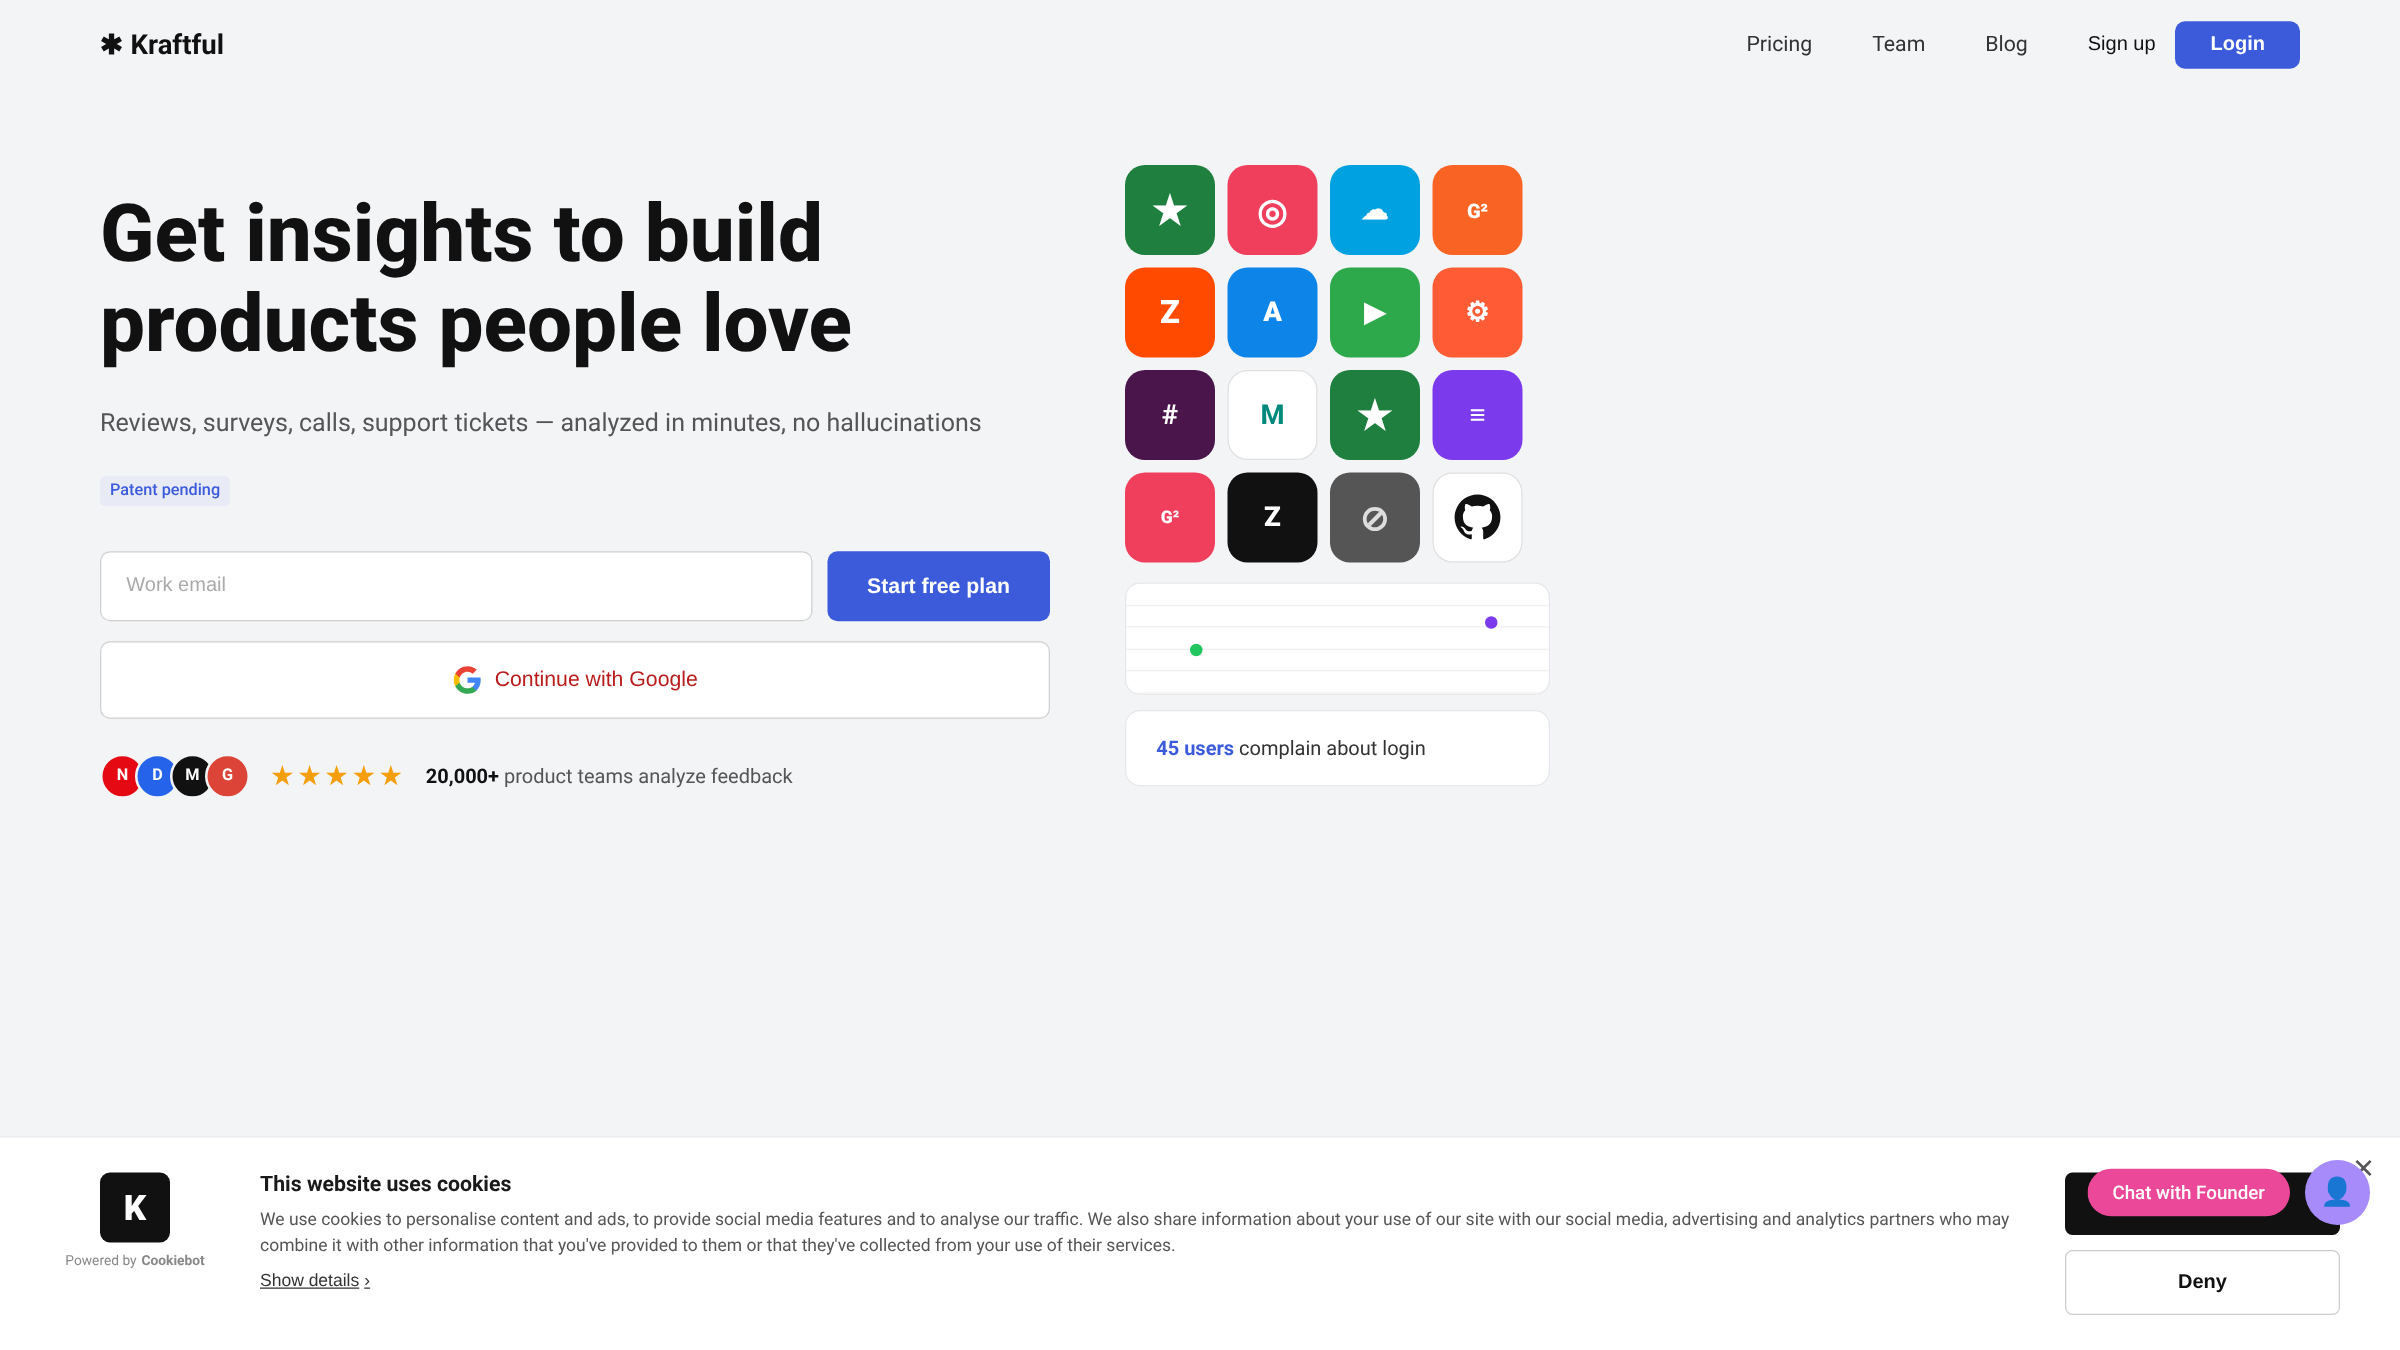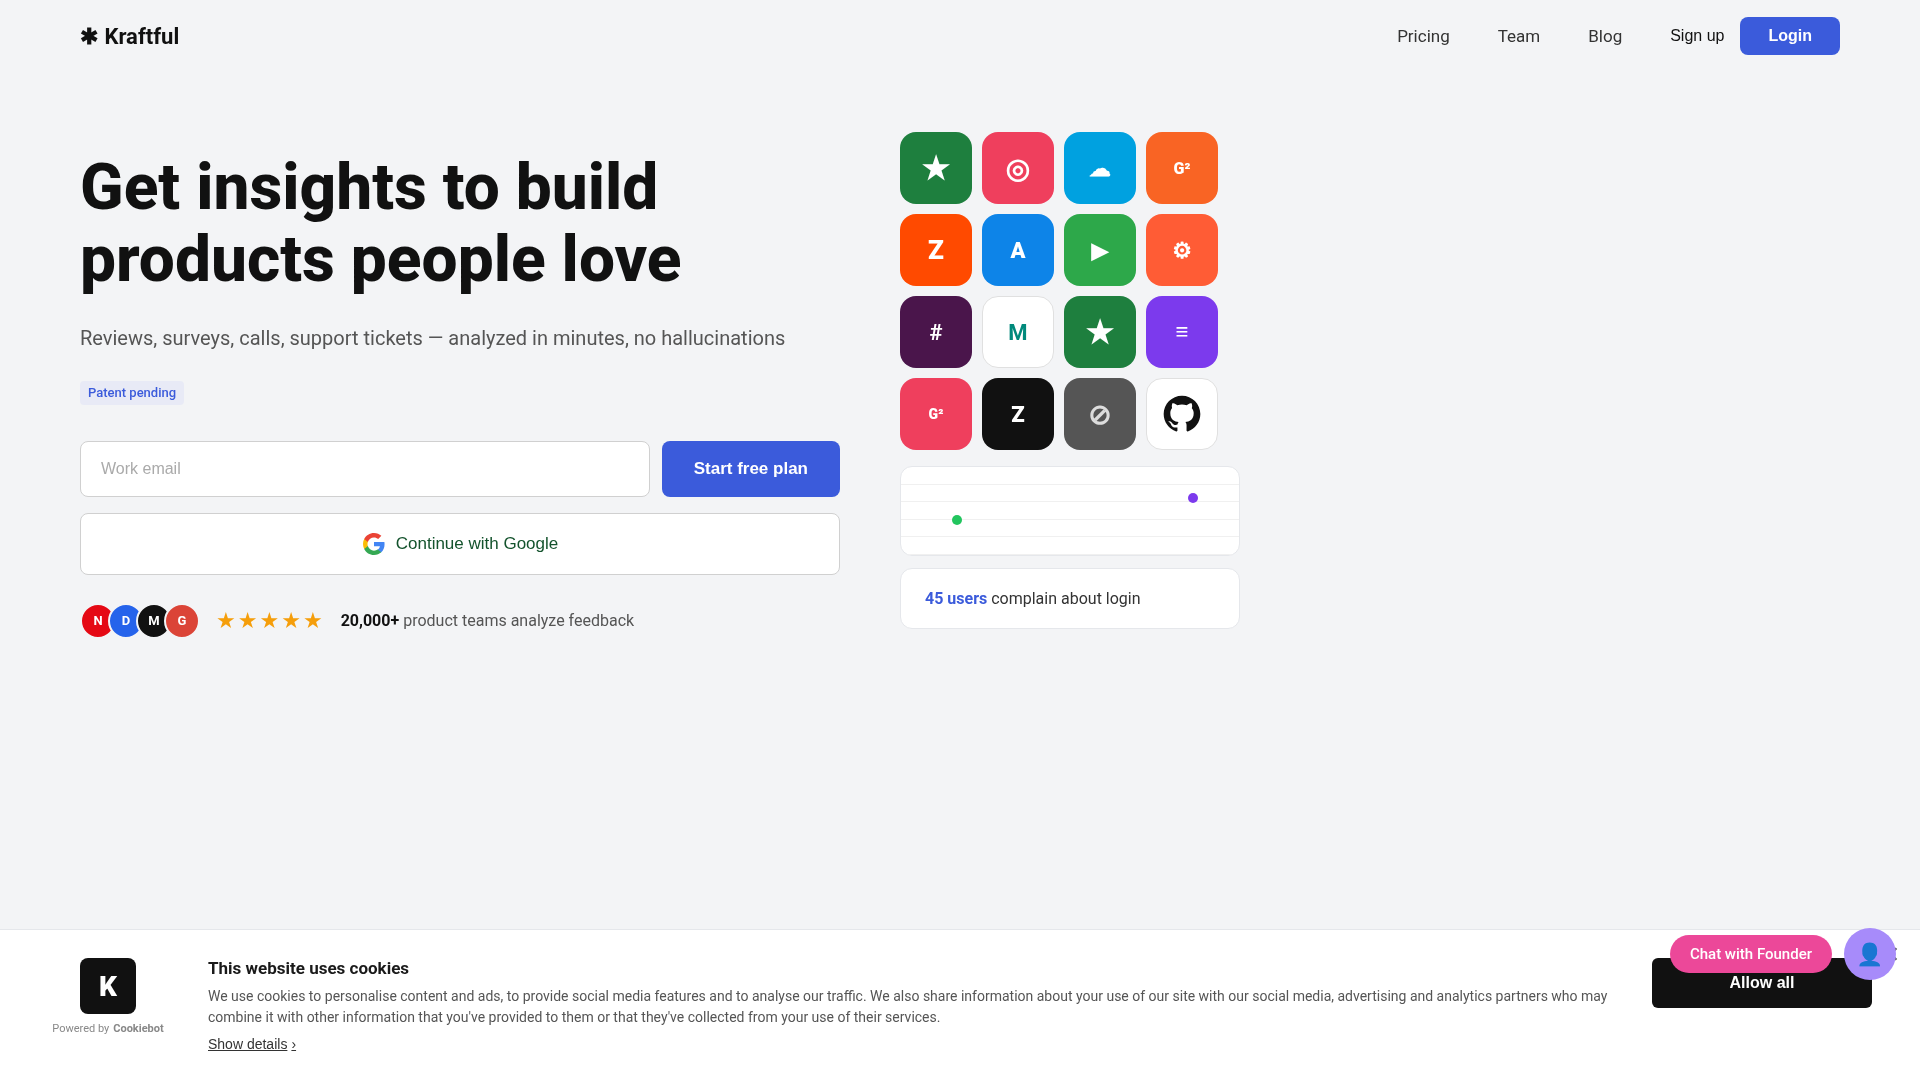--- a/index.html
+++ b/index.html
@@ -153,21 +153,21 @@
       display: flex;
       align-items: center;
       justify-content: center;
       gap: 10px;
       background: #fff;
       border: 1.5px solid #d0d0d0;
       border-radius: 8px;
       padding: 18px 20px;
       font-size: 17px;
       font-weight: 500;
-      color: #14532d;
+      color: #b91c1c;
       cursor: pointer;
       width: 100%;
     }
     .google-icon {
       width: 24px;
       height: 24px;
     }
     .social-proof {
       display: flex;
       align-items: center;
@@ -545,15 +545,16 @@
     <div class="cookie-text-area">
       <div class="cookie-title">This website uses cookies</div>
       <div class="cookie-body">We use cookies to personalise content and ads, to provide social media features and to analyse our traffic. We also share information about your use of our site with our social media, advertising and analytics partners who may combine it with other information that you've provided to them or that they've collected from your use of their services.</div>
       <button class="show-details">
         <span>Show details</span>
         <span>›</span>
       </button>
     </div>
     <div class="cookie-buttons">
       <button class="btn-allow-all">Allow all</button>
+      <button class="btn-deny">Deny</button>
     </div>
   </div>
 </div>
 
 </body></html>

